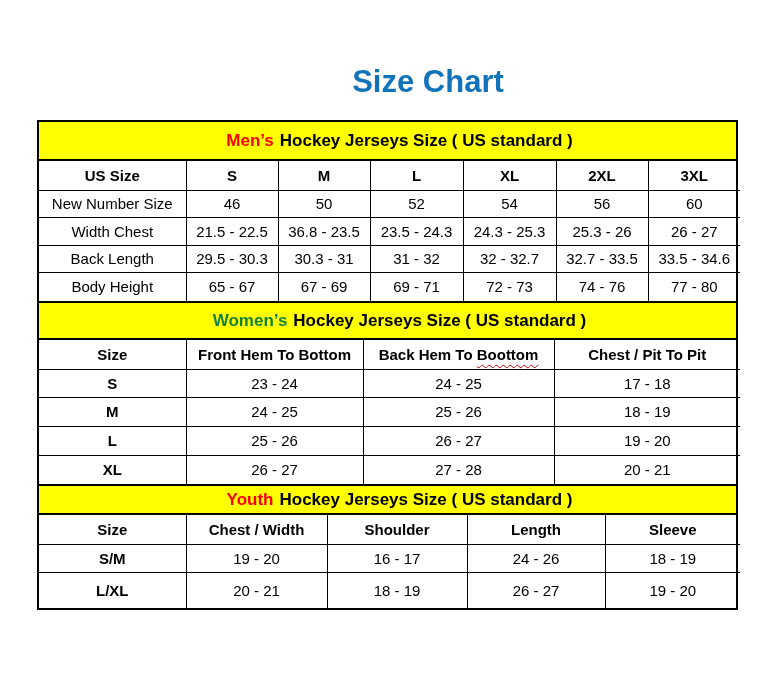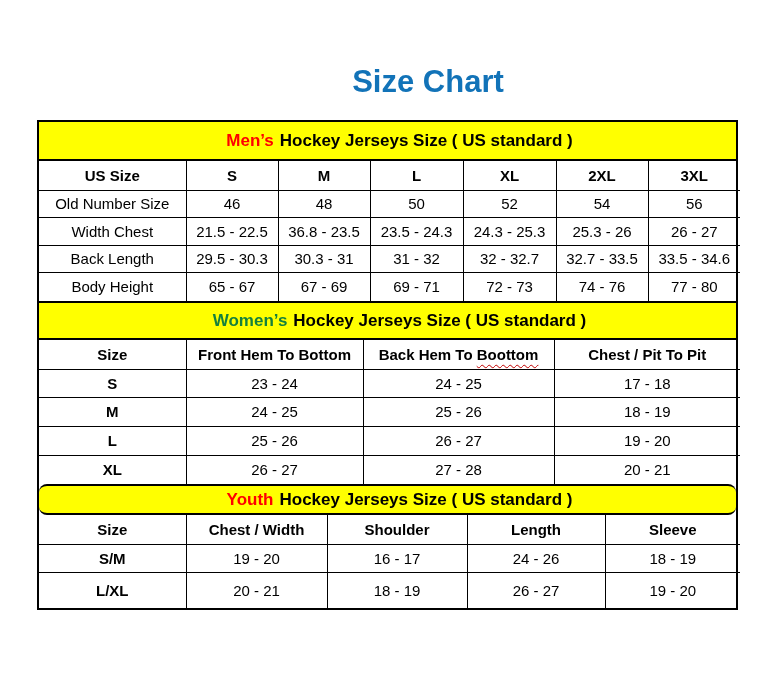--- a/index.html
+++ b/index.html
@@ -76,27 +76,27 @@
         <tr class="r29">
       <td class="bold">US Size</td>
       <td class="bold">S</td>
       <td class="bold">M</td>
       <td class="bold">L</td>
       <td class="bold">XL</td>
       <td class="bold">2XL</td>
       <td class="bold">3XL</td>
     </tr>
     <tr class="r27">
-      <td>Old Number Size</td>
+      <td>New Number Size</td>
       <td>46</td>
-      <td>48</td>
       <td>50</td>
       <td>52</td>
       <td>54</td>
       <td>56</td>
+      <td>60</td>
     </tr>
     <tr class="r28">
       <td>Width Chest</td>
       <td>21.5 - 22.5</td>
       <td>36.8 - 23.5</td>
       <td>23.5 - 24.3</td>
       <td>24.3 - 25.3</td>
       <td>25.3 - 26</td>
       <td>26 - 27</td>
     </tr>
@@ -163,21 +163,21 @@
     </tr>
     <tr class="r29">
       <td class="bold">XL</td>
       <td>26 - 27</td>
       <td>27 - 28</td>
       <td>20 - 21</td>
     </tr>
   </tbody>
     </table>
 
-  <div class="band band-youth" style="background-color: rgb(255, 255, 0); border-radius: 8px;">
+  <div class="band band-youth" style="background-color: rgb(255, 255, 0);">
     <span class="hl" style="color: rgb(255, 0, 0);">Youth</span>
     <span>Hockey Jerseys Size ( US standard )</span>
   </div>
 
   <table class="grid">
     <colgroup>
       <col style="width:147px">
         <col style="width:141px">
         <col style="width:140px">
         <col style="width:138px">

